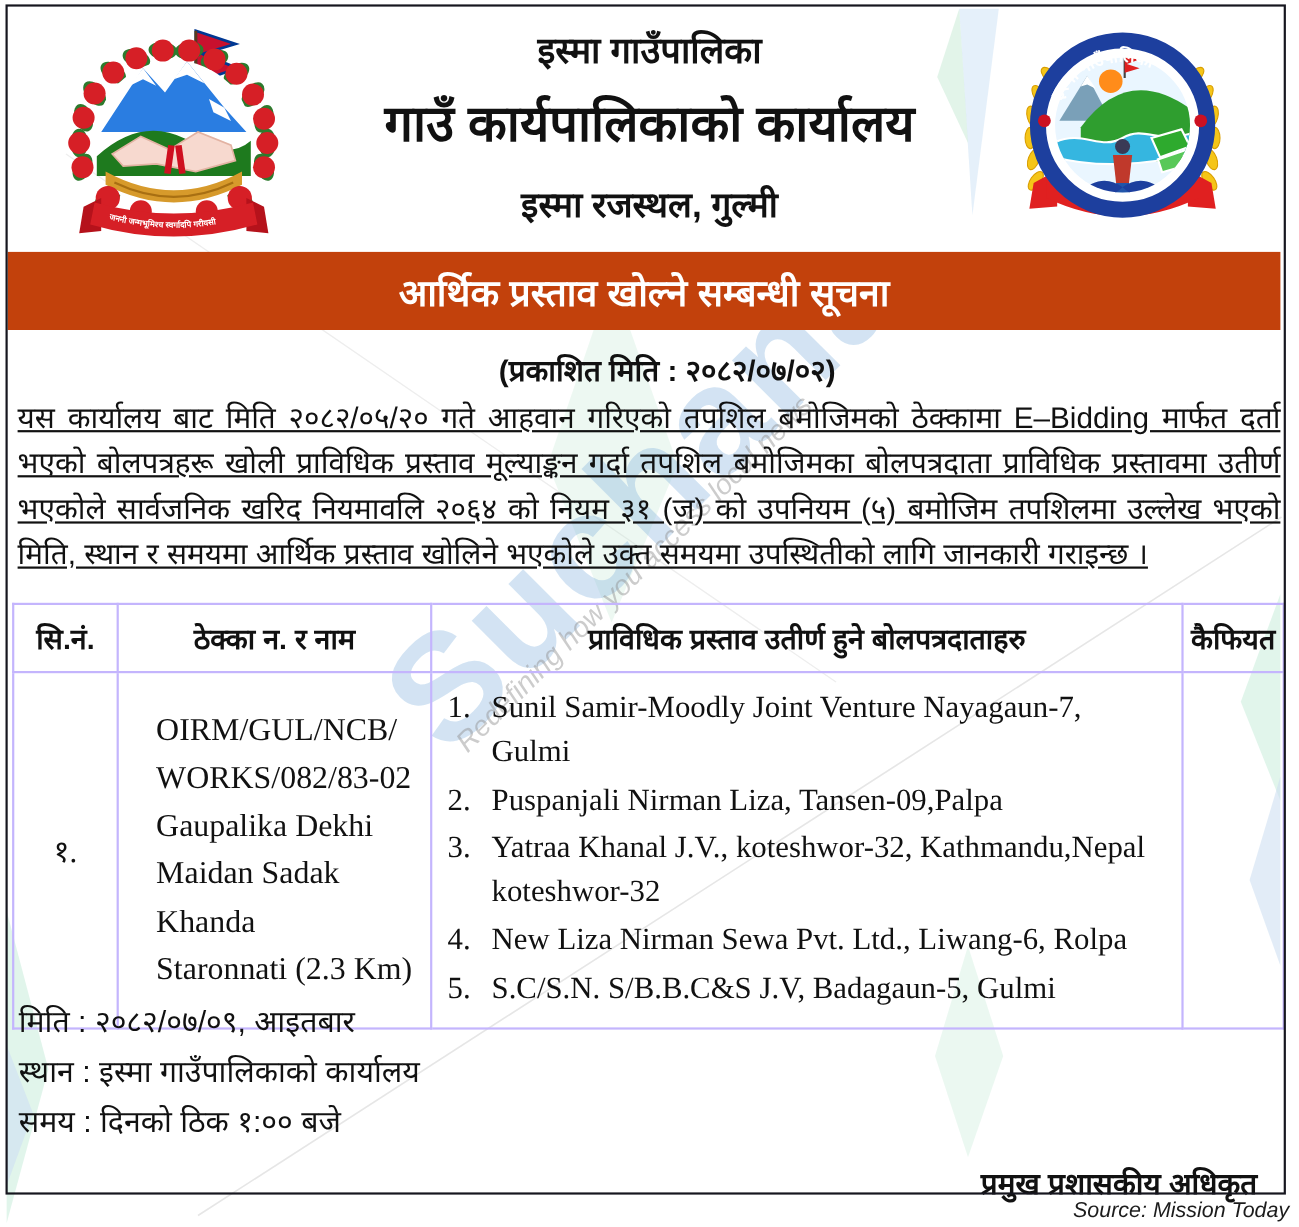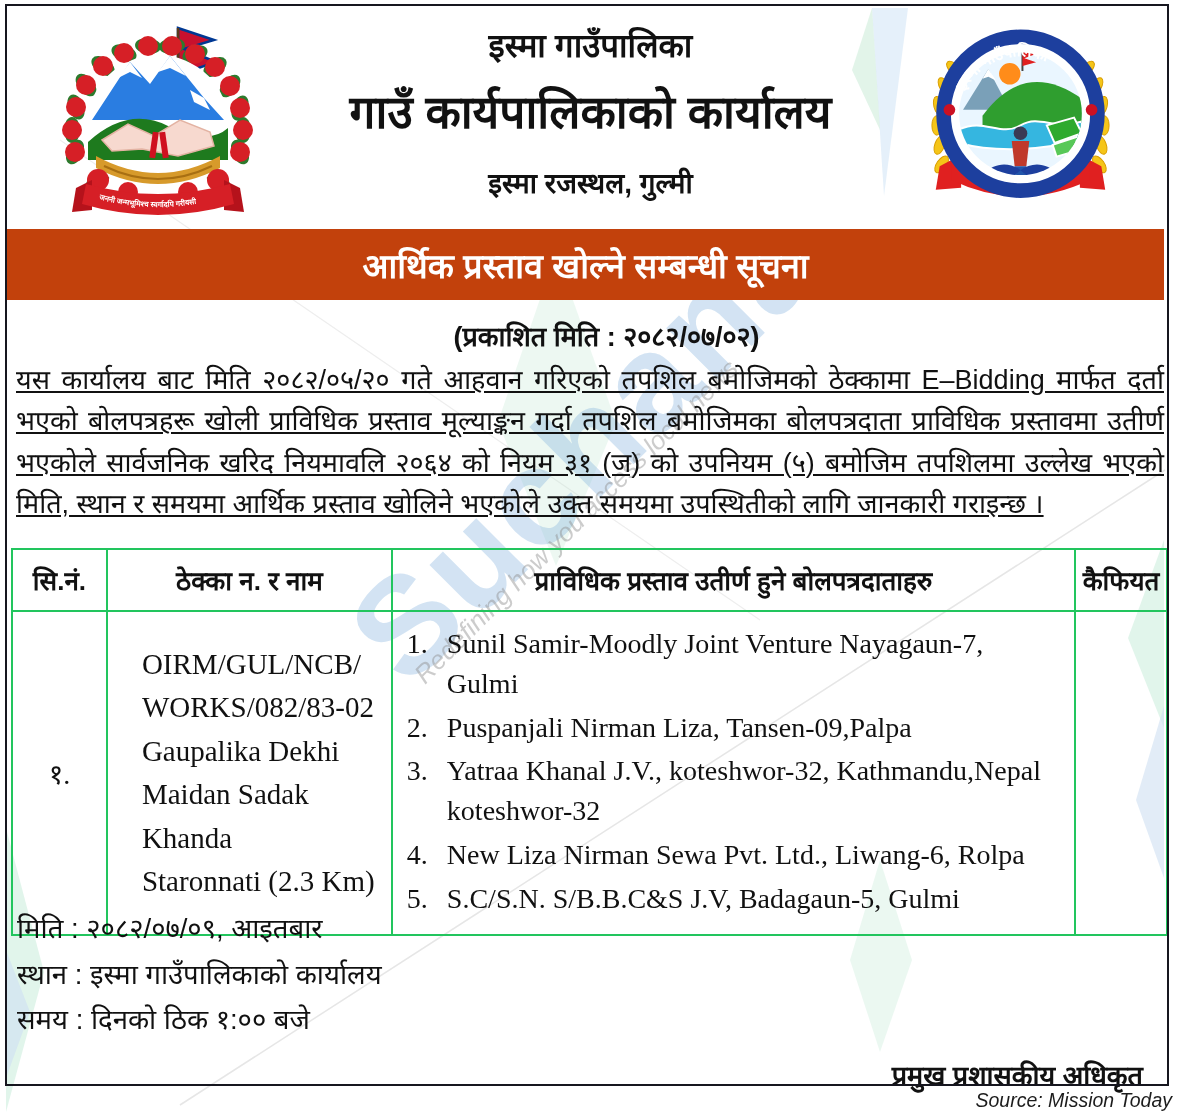--- a/index.html
+++ b/index.html
@@ -12,31 +12,31 @@
             font-size:138px;font-weight:bold;letter-spacing:3px;color:#7fb0dd;opacity:.34;z-index:0;
             font-family:"Liberation Sans",sans-serif;white-space:nowrap;}
   .wm-tag{position:absolute;left:408px;top:668px;transform:rotate(-45deg);transform-origin:0 0;
           font-size:26px;font-style:italic;color:#8f8f8f;opacity:.45;z-index:0;white-space:nowrap;}
   .logo{position:absolute;z-index:2;}
   .logo-left{left:58px;top:20px;}
   .logo-right{left:928px;top:20px;}
   .head-text{position:absolute;left:0;top:22px;width:100%;text-align:center;z-index:2;}
   .h-muni{font-size:33px;font-weight:700;margin-bottom:12px;}
   .h-office{font-size:46px;font-weight:700;margin-bottom:22px;}
-  .h-addr{font-size:28px;font-weight:700;margin-bottom:24px;}
+  .h-addr{font-size:32px;font-weight:700;margin-bottom:24px;}
   .h-prov{font-size:28px;font-weight:700;}
   .banner{position:absolute;left:7px;top:229px;width:1157px;height:71px;background:#c2410c;
           display:flex;align-items:center;justify-content:center;z-index:2;}
   .banner-title{color:#ffffff;font-size:34px;font-weight:700;}
   .published{position:absolute;left:16px;top:317px;width:100%;text-align:center;
              font-size:27px;font-weight:700;z-index:2;}
   .body-par{position:absolute;left:16px;top:360px;width:1148px;font-size:27px;line-height:1.53;
             text-align:justify;z-index:2;text-decoration:underline;}
   .tender-table{position:absolute;left:11px;top:548px;width:1157px;border-collapse:collapse;z-index:2;}
-  .tender-table th,.tender-table td{border:2px solid #22c55e;}
+  .tender-table th,.tender-table td{border:2px solid #c4b5fd;}
   .tender-table th{font-size:26px;font-weight:700;padding:12px 4px;}
   td.sn{font-size:28px;text-align:center;font-family:"Liberation Serif",serif;}
   td.contract{font-family:"Liberation Serif",serif;font-size:29px;line-height:1.5;
               padding-left:34px;vertical-align:middle;}
   td.bidders{font-family:"Liberation Serif",serif;font-size:28px;line-height:1.42;
              padding:12px 6px 12px 14px;vertical-align:middle;}
   .bidder{display:flex;margin-bottom:4px;}
   .bidder-num{width:40px;flex:none;}
   .footer{position:absolute;left:17px;top:906px;font-size:27.5px;line-height:1.66;z-index:2;}
   .signature{position:absolute;right:38px;top:1038px;font-size:27px;font-weight:600;z-index:2;margin-top:18px;}

